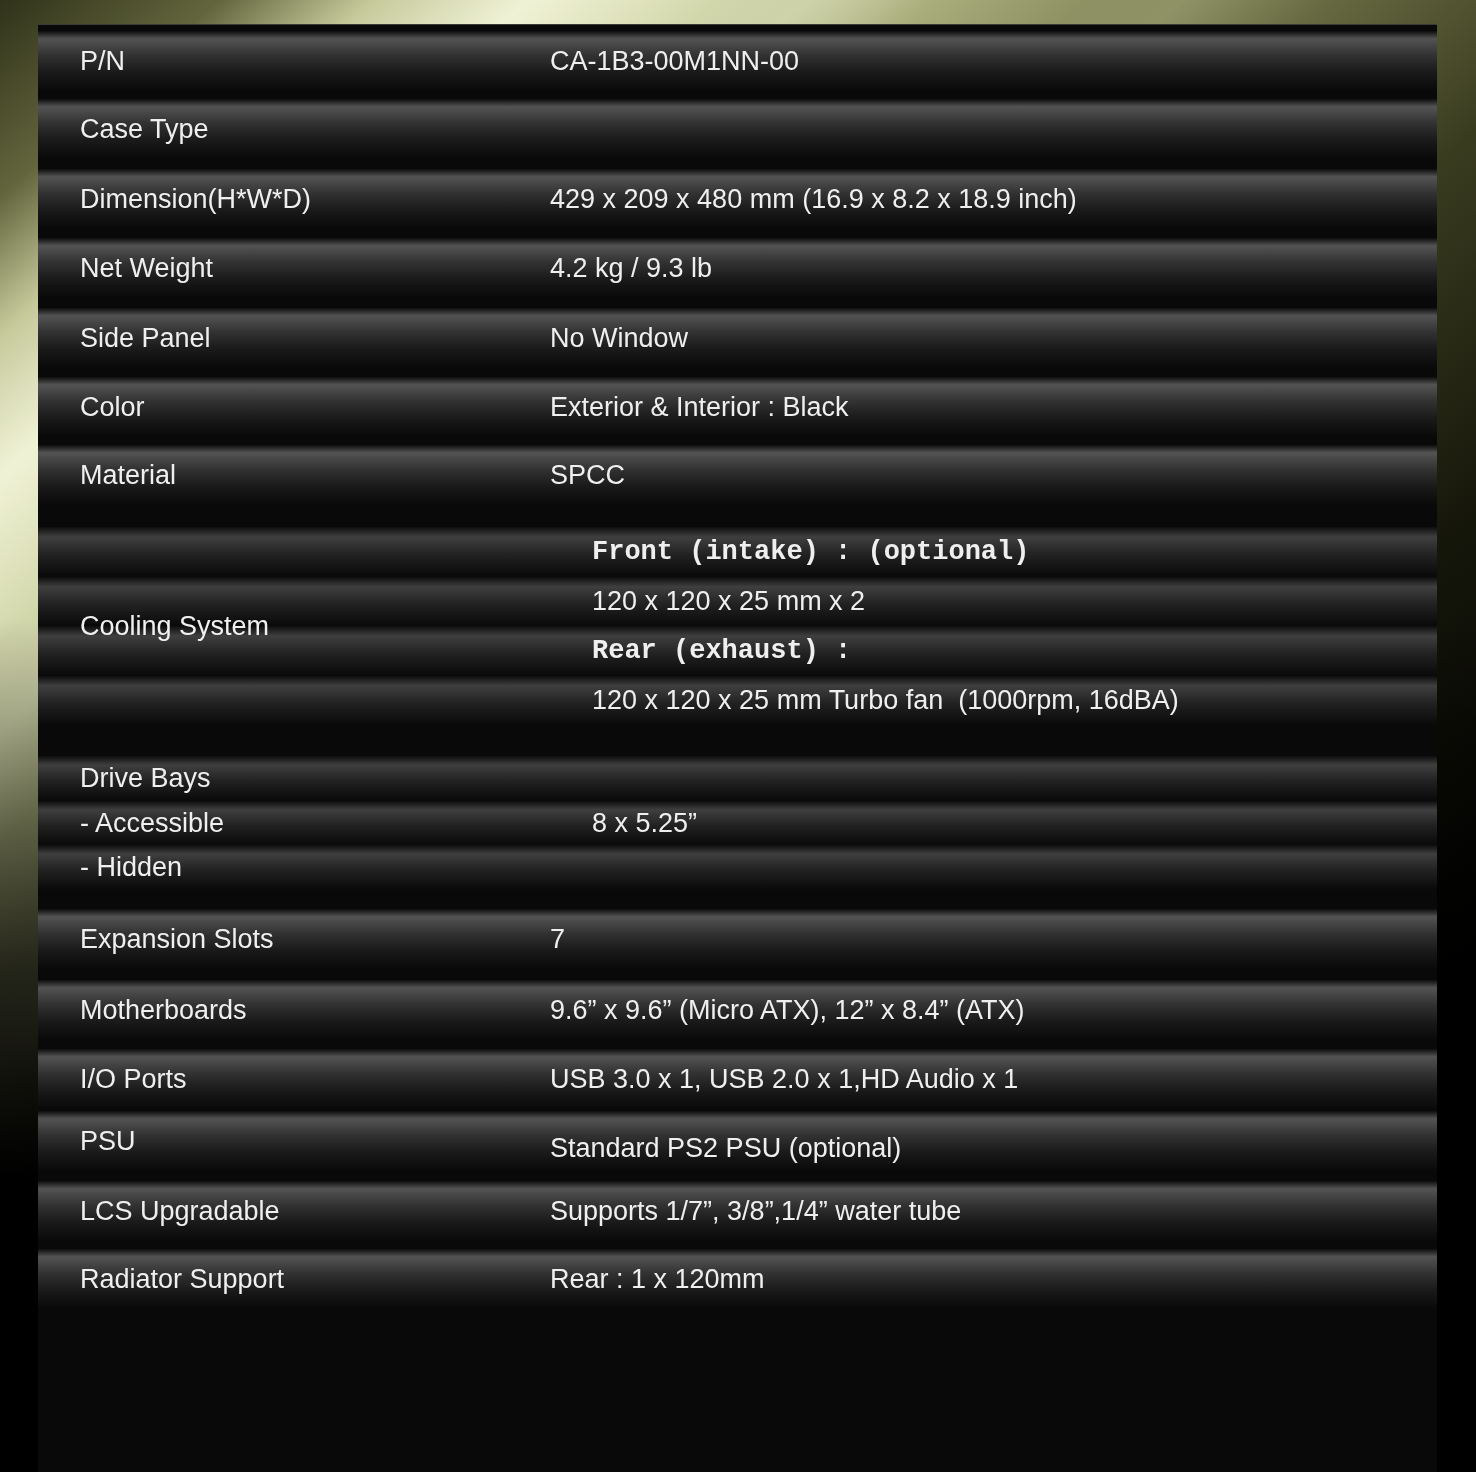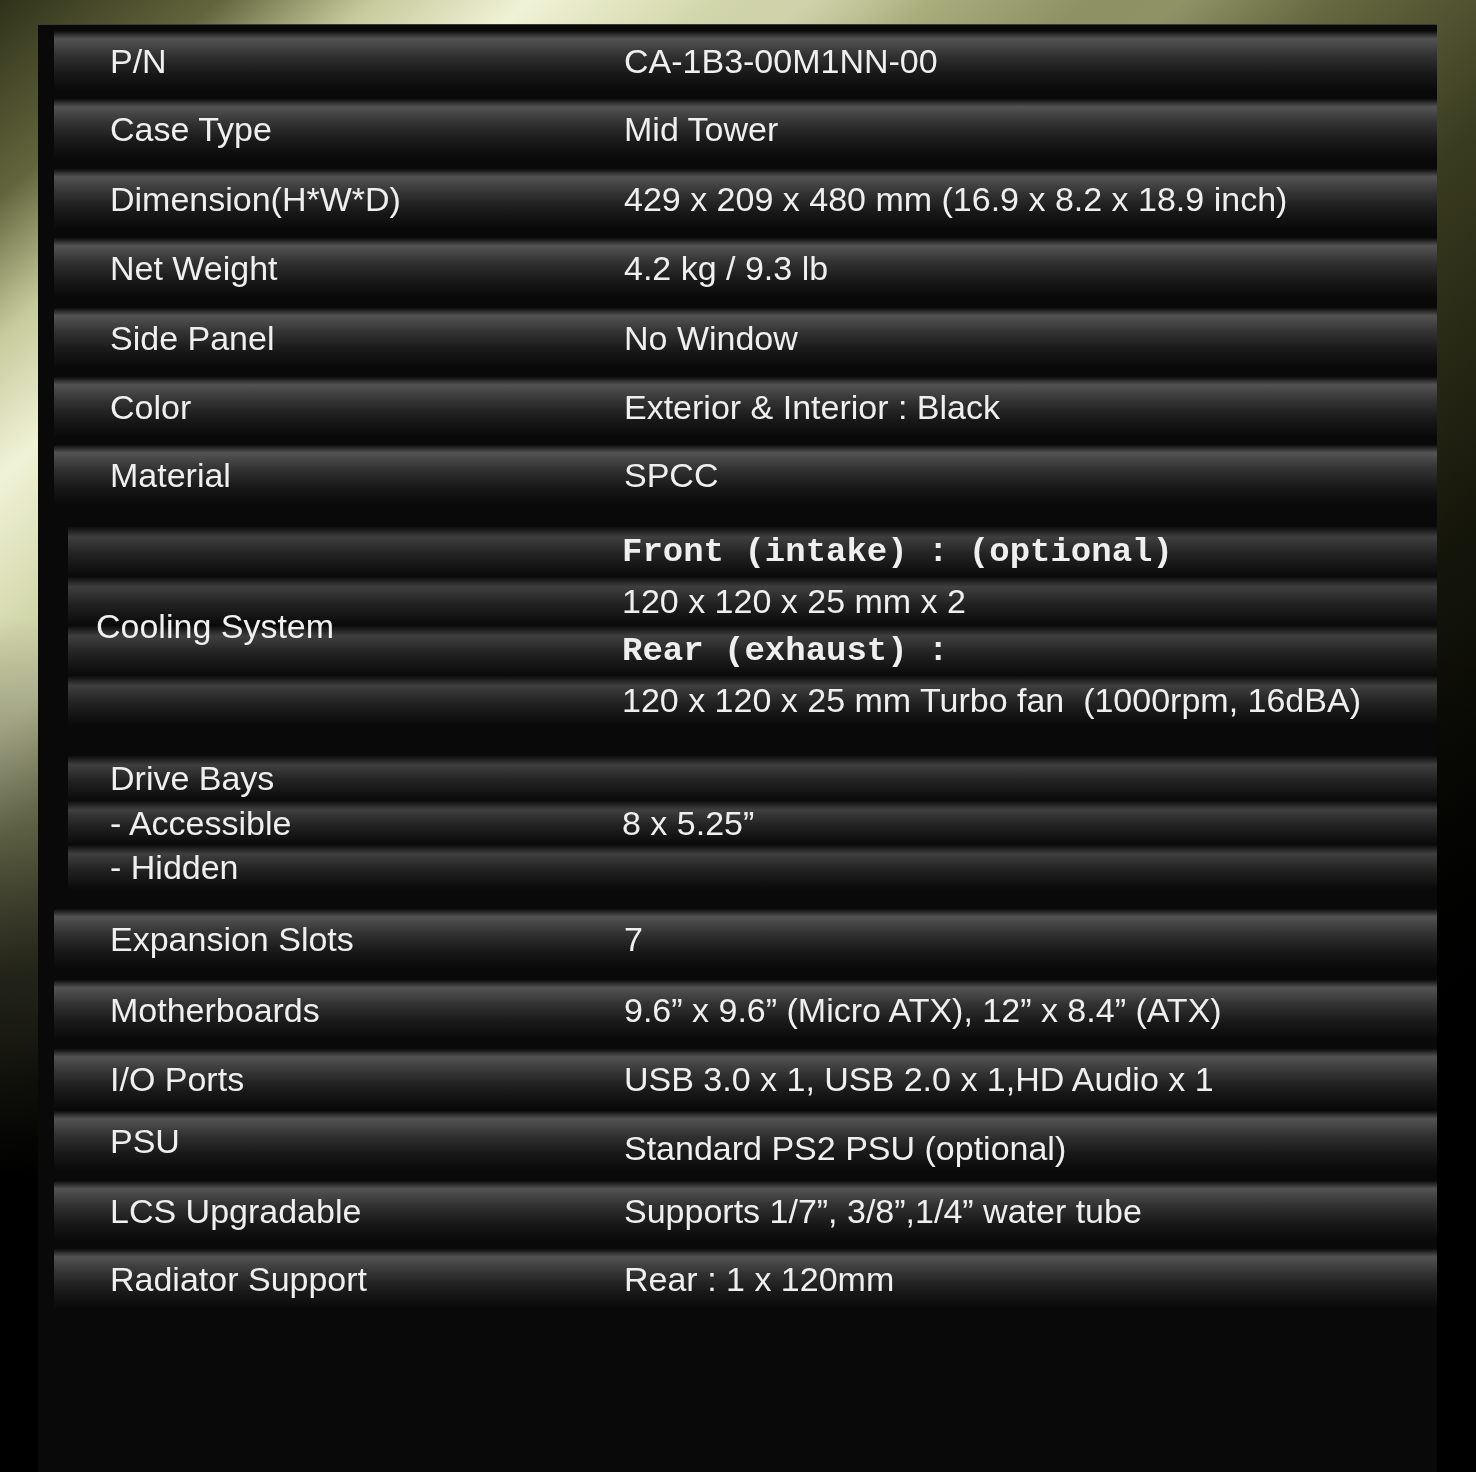--- a/index.html
+++ b/index.html
@@ -37,32 +37,32 @@
     background:linear-gradient(180deg,
       rgba(0,0,0,0) 42%,
       rgba(0,0,0,0.75) 66%,
       #000 80%);
   }
   
   .panel{
     position:absolute;left:38px;top:24px;width:1399px;height:1448px;
     background:#090909;border-top:1px solid #3c3c36;overflow:hidden;
   }
-  .row,.block{position:absolute;left:16px;width:100%;color:#efefef;font-size:34px;padding-left:14px;}
+  .row,.block{position:absolute;left:0;width:100%;color:#efefef;font-size:27px;}
   .row{
     height:60px;display:flex;align-items:center;
     background:linear-gradient(180deg,
       rgba(255,255,255,0.02) 0%,
       rgba(255,255,255,0.30) 13%,
       rgba(255,255,255,0.17) 40%,
       rgba(255,255,255,0.07) 68%,
       rgba(255,255,255,0) 100%);
   }
   .cell-label{flex:none;width:512px;padding-left:42px;box-sizing:border-box;white-space:pre;}
-  .cell-value{flex:1;white-space:pre;margin-left:44px;}
+  .cell-value{flex:1;white-space:pre;}
   .bline{
     position:relative;width:100%;
     background:linear-gradient(180deg,
       rgba(255,255,255,0.02) 0%,
       rgba(255,255,255,0.22) 20%,
       rgba(255,255,255,0.10) 55%,
       rgba(255,255,255,0) 100%);
   }
   .bline .v{position:absolute;left:554px;top:50%;transform:translateY(-50%);white-space:pre;}
   .bline .l{position:absolute;left:42px;top:50%;transform:translateY(-50%);white-space:pre;}
@@ -79,21 +79,20 @@
 
 <div class="panel">
 
   <div class="row" style="top:6px">
     <div class="cell-label">P/N</div>
     <div class="cell-value">CA-1B3-00M1NN-00</div>
   </div>
 
   <div class="row" style="top:74px">
     <div class="cell-label">Case Type</div>
-    <div class="cell-value">Mid Tower</div>
   </div>
 
   <div class="row" style="top:144px">
     <div class="cell-label">Dimension(H*W*D)</div>
     <div class="cell-value">429 x 209 x 480 mm (16.9 x 8.2 x 18.9 inch)</div>
   </div>
 
   <div class="row" style="top:213px">
     <div class="cell-label">Net Weight</div>
     <div class="cell-value">4.2 kg / 9.3 lb</div>

